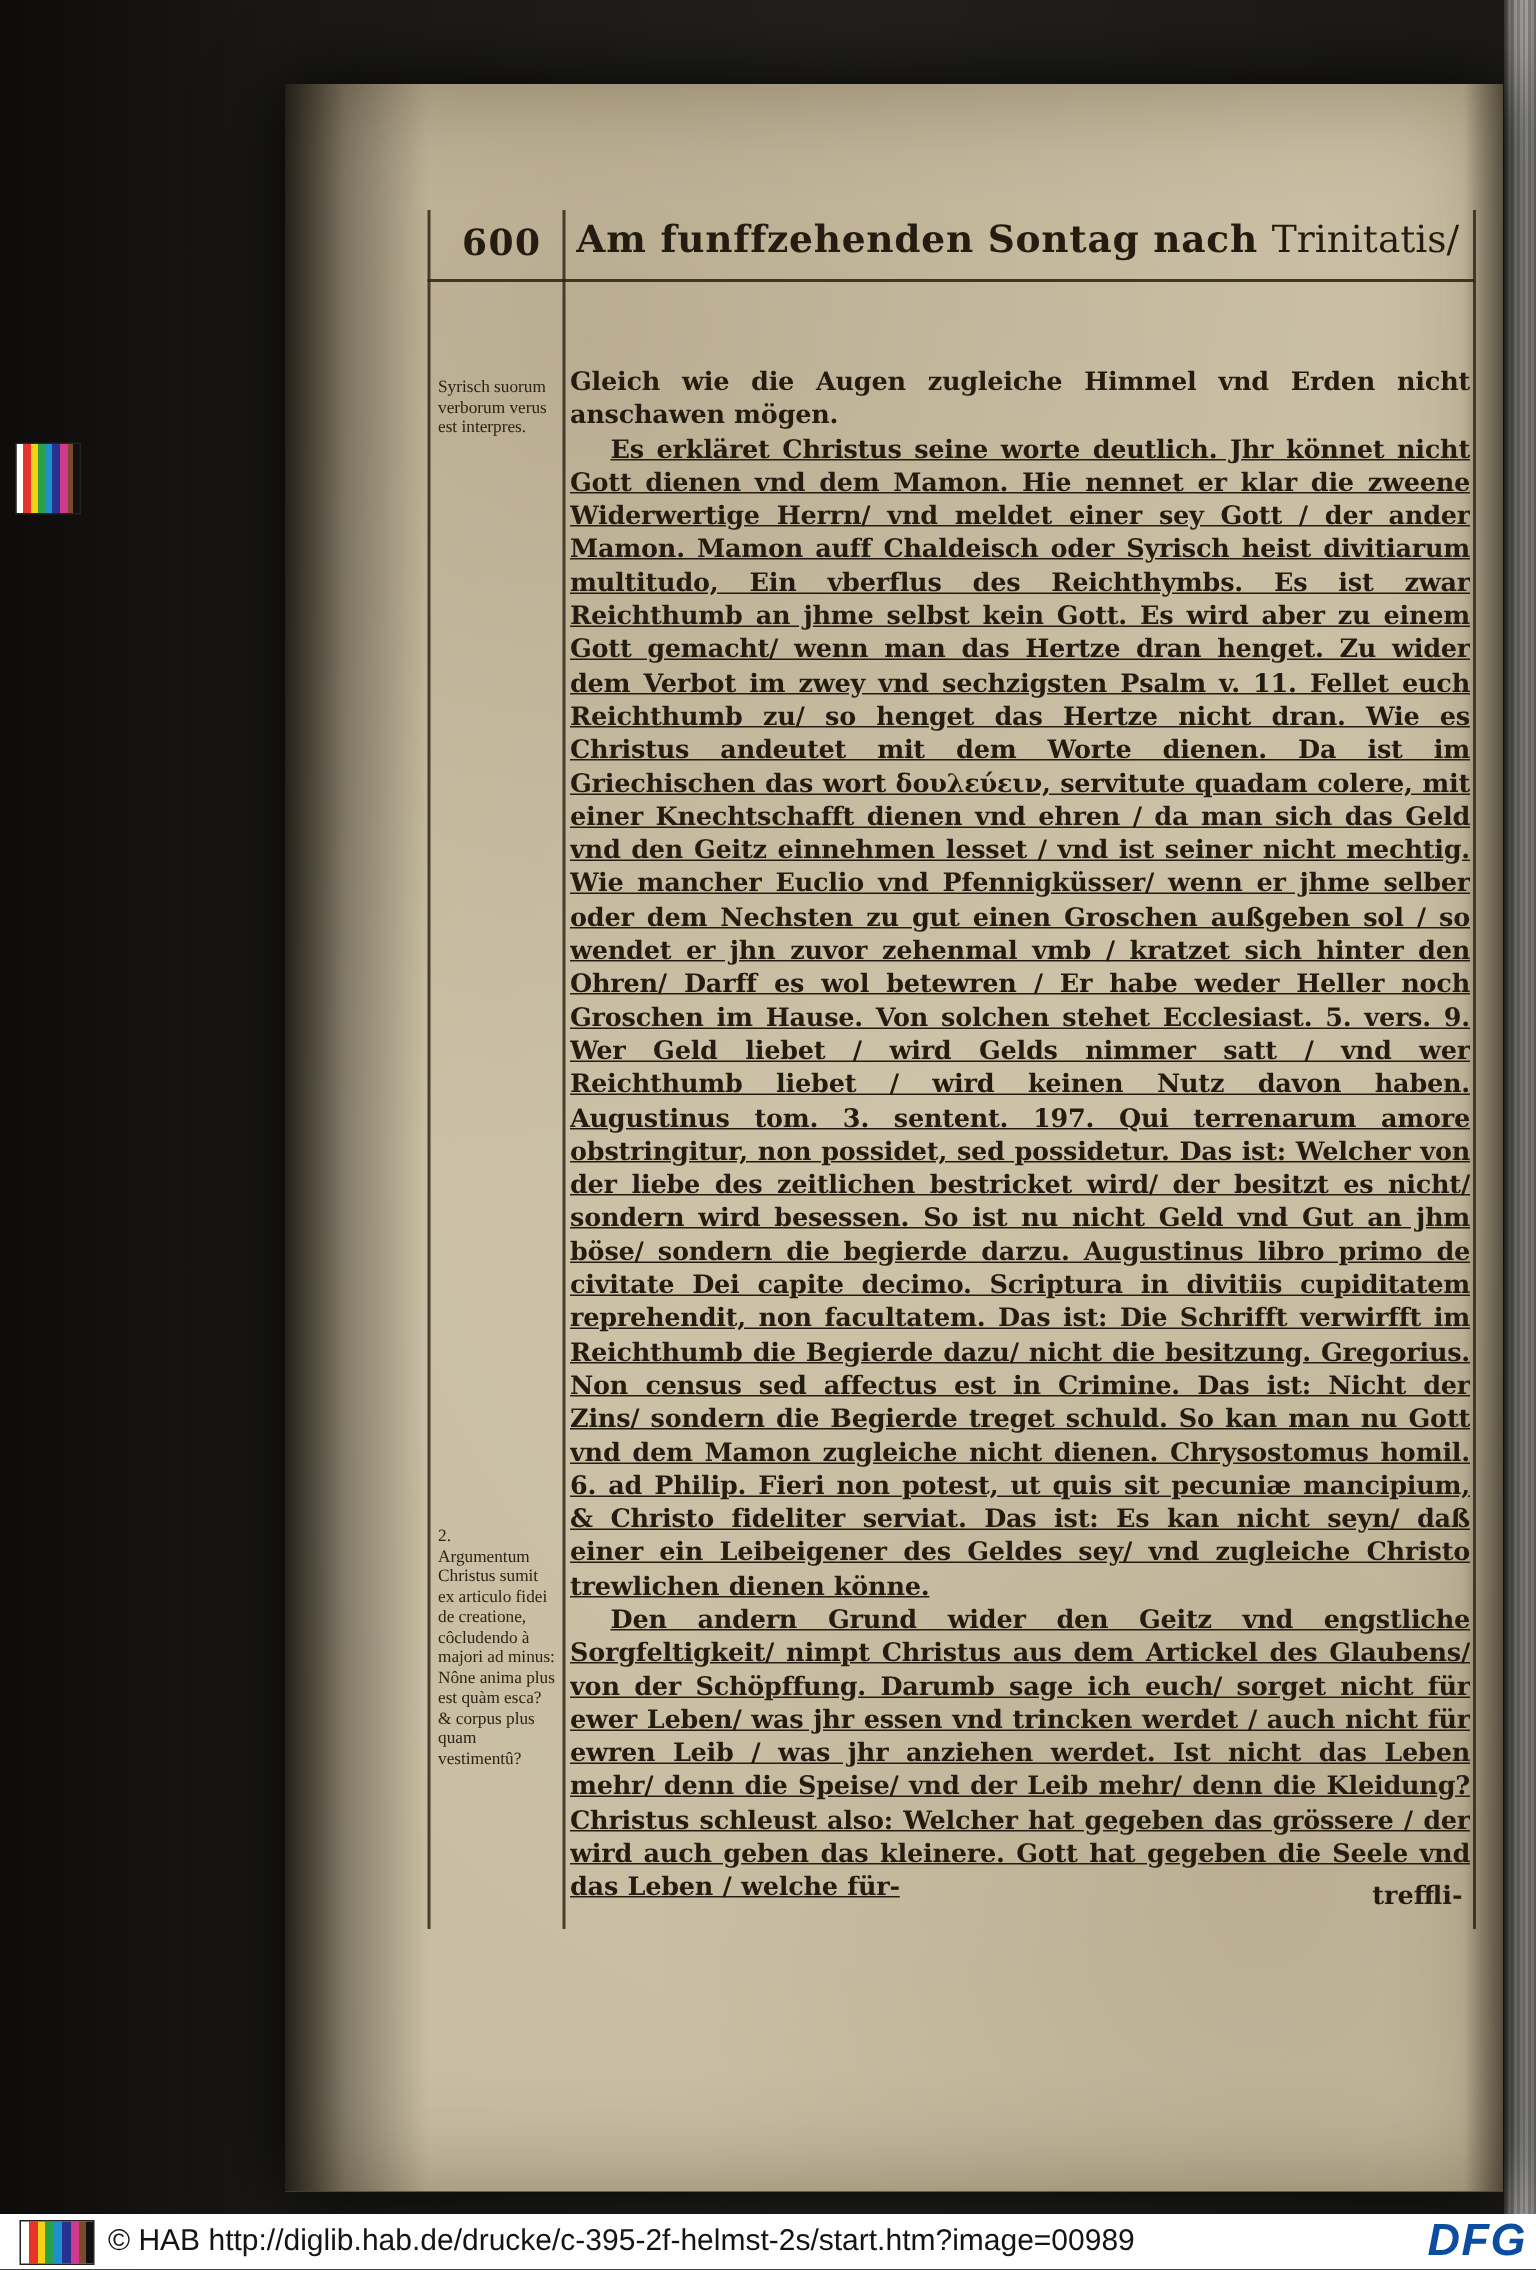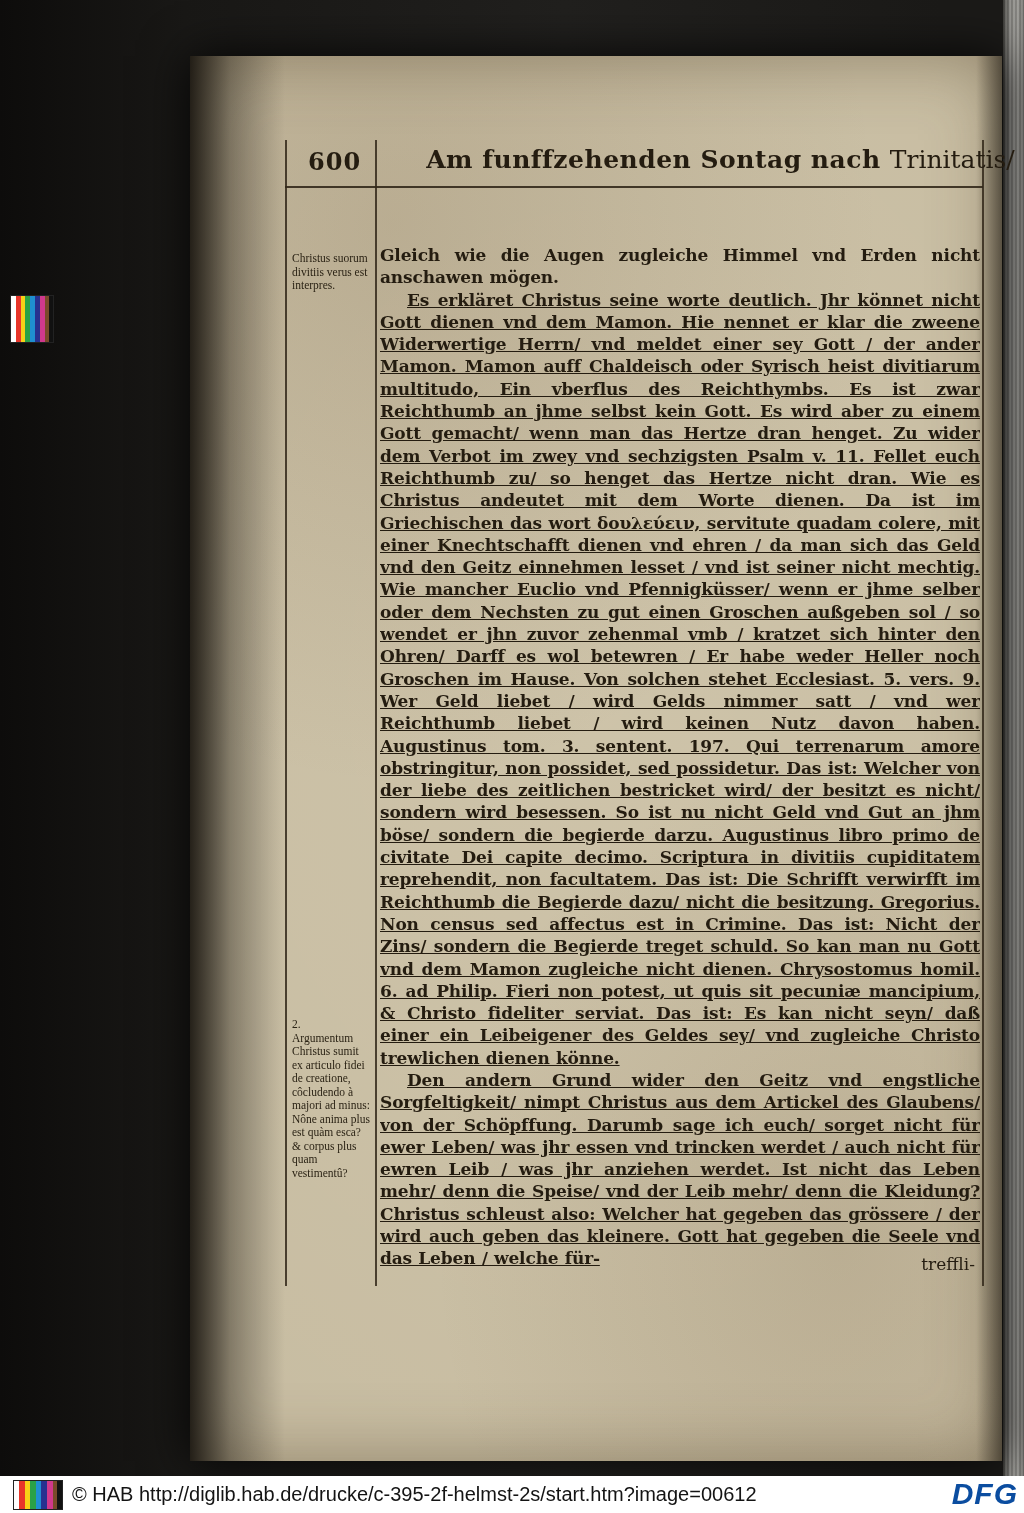--- a/index.html
+++ b/index.html
@@ -52,21 +52,21 @@
   .vrule{position:absolute;width:1.5px;top:84px;height:1146px;background:#32281a;opacity:.85;}
   .v1{left:95px;} .v2{left:185px;} .v3{left:792px;}
   .hrule{position:absolute;left:95px;top:130px;width:698px;height:1.5px;background:#32281a;opacity:.9;}
   
   .page-number{
     position:absolute;left:118px;top:91px;
     font-size:24px;font-weight:700;letter-spacing:1px;
   }
   .running-title{
     position:absolute;left:185px;top:89px;width:607px;text-align:center;
-    font-size:25px;font-weight:700;letter-spacing:0.5px;white-space:nowrap;margin-left:42px;
+    font-size:25px;font-weight:700;letter-spacing:0.5px;white-space:nowrap;
   }
   .running-title .roman{font-weight:400;letter-spacing:0;}
   
   .note{
     position:absolute;left:102px;width:80px;
     font-family:"Liberation Serif", serif;
     font-size:11.5px;line-height:13.5px;color:#2b2315;
     white-space:pre-line;word-break:normal;
   }
   .note1{top:196px;}
@@ -74,21 +74,21 @@
   
   .main-text{
     position:absolute;left:190px;top:140px;width:600px;height:1054px;overflow:hidden;
     font-size:17px;line-height:22.3px;font-weight:700;
     text-align:justify;letter-spacing:-0.15px;word-spacing:0.5px;margin-top:48px;
   }
   .main-text p{margin:0;}
   .main-text p.indent{text-indent:27px;text-decoration:underline;}
   .catchword{
     position:absolute;left:190px;top:1198px;width:595px;text-align:right;
-    font-size:17px;font-weight:400;
+    font-size:17px;font-weight:700;
   }
   
   .footer-bar{
     position:absolute;left:0;right:0;bottom:0;height:37px;background:#ffffff;
   }
   .strip-footer{position:absolute;left:13px;top:4px;width:48px;height:28px;}
   .copyright{
     position:absolute;left:72px;top:7px;
     font-family:"Liberation Sans", sans-serif;
     font-size:20px;color:#141414;white-space:nowrap;
@@ -115,32 +115,32 @@
 
     <div class="vrule v1"></div>
     <div class="vrule v2"></div>
     <div class="vrule v3"></div>
     <div class="hrule"></div>
 
     <div class="page-number">600</div>
 
     <div class="running-title"><span>Am funffzehenden Sontag nach</span> <span class="roman">Trinitatis/</span></div>
 
-    <div class="note note1">Christus suorum divitiis verus est interpres.</div>
+    <div class="note note1">Syrisch suorum verborum verus est interpres.</div>
     <div class="note note2">2.
 Argumentum Christus sumit ex articulo fidei de creatione, côcludendo à majori ad minus: Nône anima plus est quàm esca? &amp; corpus plus quam vestimentû?</div>
 
     <div class="main-text">
       <p>Gleich wie die Augen zugleiche Himmel vnd Erden nicht anschawen mögen.</p>
       <p class="indent">Es erkläret Christus seine worte deutlich. Jhr könnet nicht Gott dienen vnd dem Mamon. Hie nennet er klar die zweene Widerwertige Herrn/ vnd meldet einer sey Gott / der ander Mamon. Mamon auff Chaldeisch oder Syrisch heist divitiarum multitudo, Ein vberflus des Reichthymbs. Es ist zwar Reichthumb an jhme selbst kein Gott. Es wird aber zu einem Gott gemacht/ wenn man das Hertze dran henget. Zu wider dem Verbot im zwey vnd sechzigsten Psalm v. 11. Fellet euch Reichthumb zu/ so henget das Hertze nicht dran. Wie es Christus andeutet mit dem Worte dienen. Da ist im Griechischen das wort δουλεύειν, servitute quadam colere, mit einer Knechtschafft dienen vnd ehren / da man sich das Geld vnd den Geitz einnehmen lesset / vnd ist seiner nicht mechtig. Wie mancher Euclio vnd Pfennigküsser/ wenn er jhme selber oder dem Nechsten zu gut einen Groschen außgeben sol / so wendet er jhn zuvor zehenmal vmb / kratzet sich hinter den Ohren/ Darff es wol betewren / Er habe weder Heller noch Groschen im Hause. Von solchen stehet Ecclesiast. 5. vers. 9. Wer Geld liebet / wird Gelds nimmer satt / vnd wer Reichthumb liebet / wird keinen Nutz davon haben. Augustinus tom. 3. sentent. 197. Qui terrenarum amore obstringitur, non possidet, sed possidetur. Das ist: Welcher von der liebe des zeitlichen bestricket wird/ der besitzt es nicht/ sondern wird besessen. So ist nu nicht Geld vnd Gut an jhm böse/ sondern die begierde darzu. Augustinus libro primo de civitate Dei capite decimo. Scriptura in divitiis cupiditatem reprehendit, non facultatem. Das ist: Die Schrifft verwirfft im Reichthumb die Begierde dazu/ nicht die besitzung. Gregorius. Non census sed affectus est in Crimine. Das ist: Nicht der Zins/ sondern die Begierde treget schuld. So kan man nu Gott vnd dem Mamon zugleiche nicht dienen. Chrysostomus homil. 6. ad Philip. Fieri non potest, ut quis sit pecuniæ mancipium, &amp; Christo fideliter serviat. Das ist: Es kan nicht seyn/ daß einer ein Leibeigener des Geldes sey/ vnd zugleiche Christo trewlichen dienen könne.</p>
       <p class="indent">Den andern Grund wider den Geitz vnd engstliche Sorgfeltigkeit/ nimpt Christus aus dem Artickel des Glaubens/ von der Schöpffung. Darumb sage ich euch/ sorget nicht für ewer Leben/ was jhr essen vnd trincken werdet / auch nicht für ewren Leib / was jhr anziehen werdet. Ist nicht das Leben mehr/ denn die Speise/ vnd der Leib mehr/ denn die Kleidung? Christus schleust also: Welcher hat gegeben das grössere / der wird auch geben das kleinere. Gott hat gegeben die Seele vnd das Leben / welche für-</p>
     </div>
 
     <div class="catchword">treffli-</div>
   </div>
 
   <div class="footer-bar">
     <div class="color-strip strip-footer"></div>
-    <div class="copyright">© HAB http://diglib.hab.de/drucke/c-395-2f-helmst-2s/start.htm?image=00612</div>
+    <div class="copyright">© HAB http://diglib.hab.de/drucke/c-395-2f-helmst-2s/start.htm?image=00989</div>
     <div class="dfg-logo">DFG</div>
   </div>
 
 </div>
 
 </body></html>

